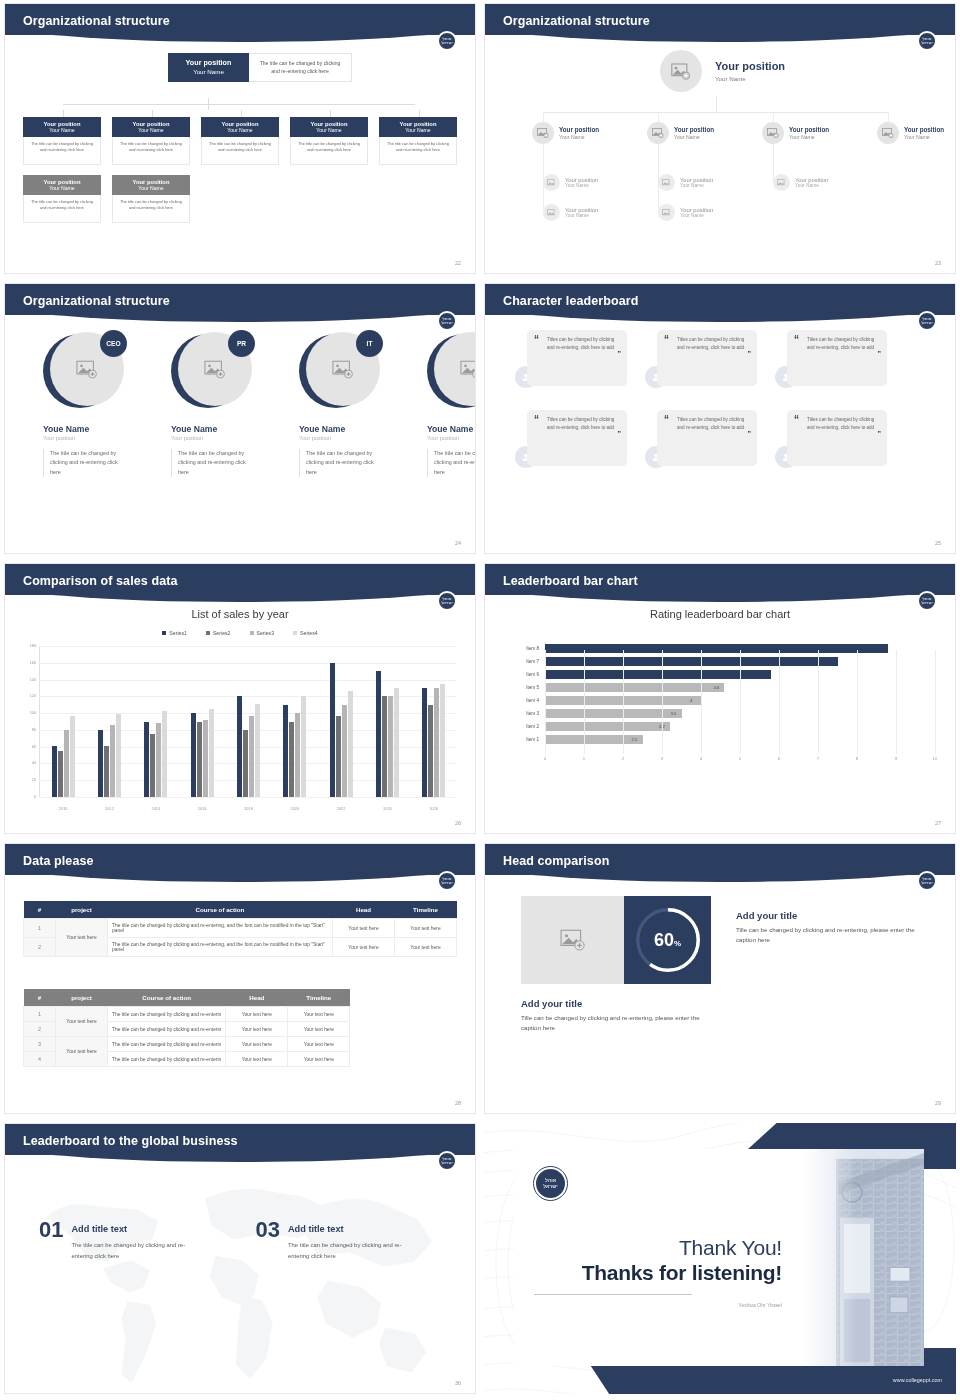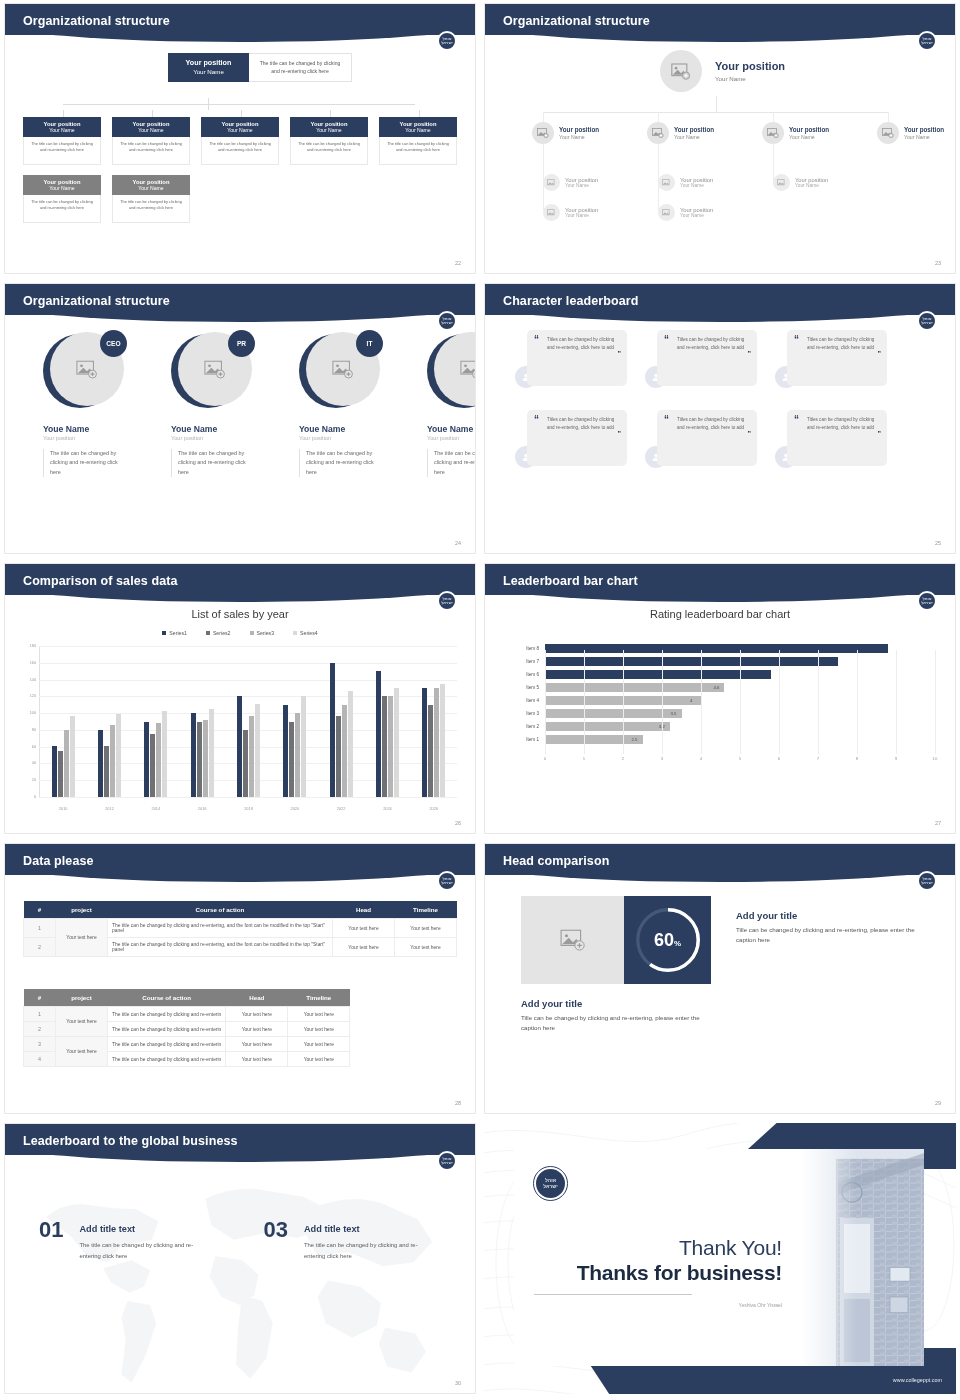--- a/index.html
+++ b/index.html
@@ -197,21 +197,21 @@
   .dc-img { width:103px; background:#e4e4e4; display:flex; align-items:center; justify-content:center; }
   .dc-ring { flex:1; background:#2c3e5f; display:flex; align-items:center; justify-content:center; position:relative; }
   .dc-pct { position:relative; z-index:2; color:#fff; font-weight:bold; font-size:18px; line-height:1; }
   .dc-pct em { font-size:8px; font-style:normal; }
   .dc-title { margin-top:14px; font-size:9.5px; font-weight:bold; color:#2c3e5f; }
   .dc-desc { margin-top:4px; font-size:6.2px; color:#555; line-height:1.65; }
 
   
   .map-bg { position:absolute; left:0; right:0; top:34px; bottom:0; opacity:.10; }
   .gb-wrap { position:absolute; top:95px; left:0; right:0; display:flex; padding-left:34px; gap:56px; }
-  .gb-item { display:flex; gap:16px; align-items:flex-start; }
+  .gb-item { display:flex; gap:8px; align-items:flex-start; }
   .gb-num { font-size:22px; font-weight:bold; color:#2c3e5f; line-height:1; }
   .gb-title { font-size:9.2px; font-weight:bold; color:#2c3e5f; margin-top:5px; }
   .gb-desc { font-size:5.9px; color:#5c5c5c; line-height:1.9; margin-top:6px; width:128px; }
 
   
   .ty { position:relative; width:100%; height:100%; background:#ffffff; overflow:hidden; }
   .ty-topo { position:absolute; inset:0; opacity:.5; }
   .ty-navy-tr { position:absolute; top:0; right:0; width:230px; height:46px; background:#2c3e5f;
     clip-path: polygon(22% 0, 100% 0, 100% 100%, 0 100%); }
   .ty-navy-br { position:absolute; bottom:0; right:0; left:95px; height:46px; background:#2c3e5f;
@@ -1094,21 +1094,21 @@
         <div class="ty-navy-tr"></div>
         <div class="ty-navy-br"></div>
 
         <div class="ty-panel">
           <div class="ty-left">
             <div class="ty-logo">
               <span>אוהל</span>
               <span>ישראל</span>
             </div>
             <div class="ty-h1">Thank You!</div>
-            <div class="ty-h2">Thanks for business!</div>
+            <div class="ty-h2">Thanks for listening!</div>
             <div class="ty-rule"></div>
             <div class="ty-sub">Yeshiva Ohr Yisrael</div>
           </div>
           <div class="ty-photo">
             <svg viewBox="0 0 122 220" preserveAspectRatio="none" style="width:100%;height:100%">
               <defs>
                 <linearGradient id="fade" x1="0" y1="0" x2="1" y2="0">
                   <stop offset="0" stop-color="#ffffff" stop-opacity="1"></stop>
                   <stop offset=".45" stop-color="#ffffff" stop-opacity="0"></stop>
                 </linearGradient>

